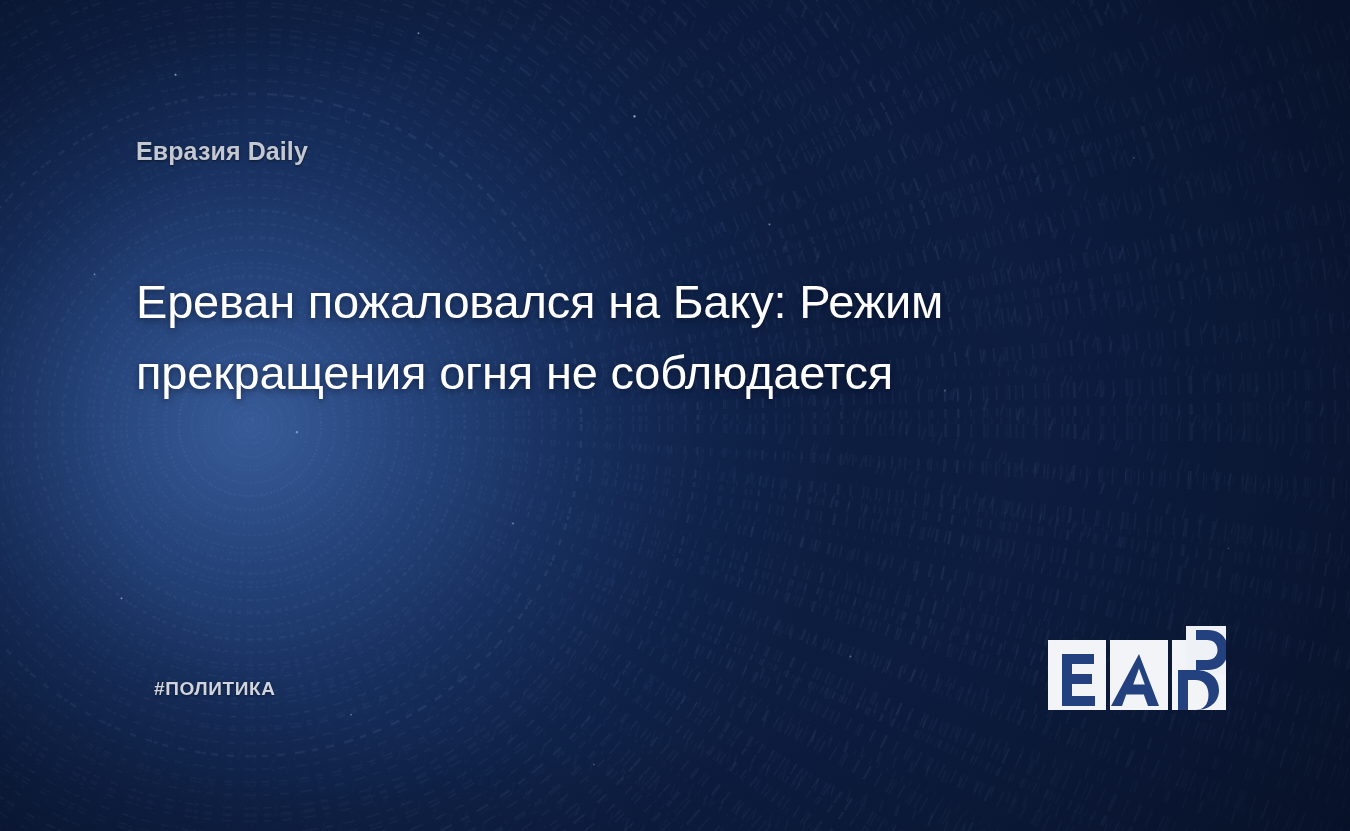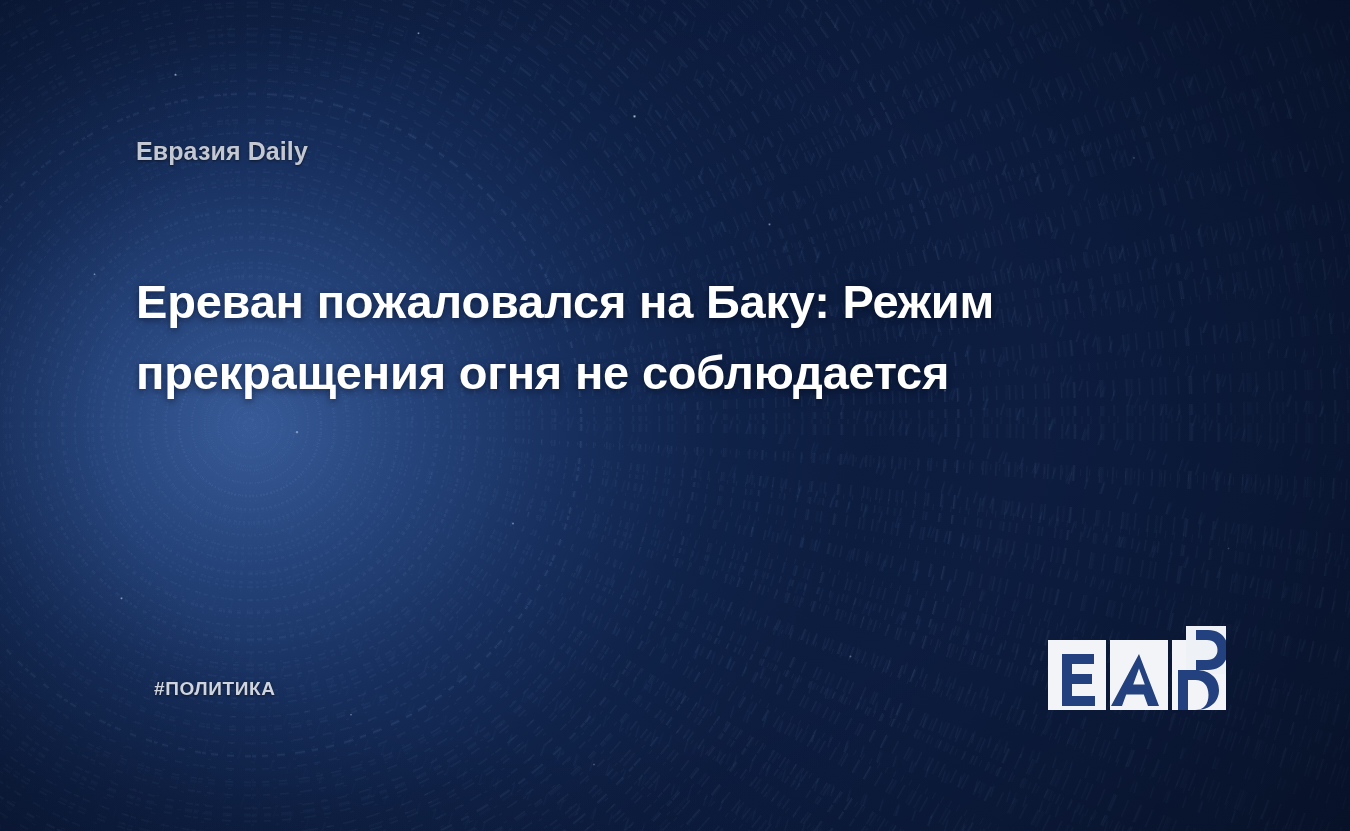--- a/index.html
+++ b/index.html
@@ -178,21 +178,21 @@
   }
 
   .headline {
     position: absolute;
     left: 136px;
     top: 266px;
     width: 1060px;
     margin: 0;
     font-size: 47px;
     line-height: 1.52;
-    font-weight: bold;
+    font-weight: normal;
     color: #ffffff;
     letter-spacing: -0.2px;
     text-shadow: 0 2px 7px rgba(2,8,24,0.55);
   }
 
   .category {
     position: absolute;
     left: 134px;
     top: 678px;
     font-size: 19px;

